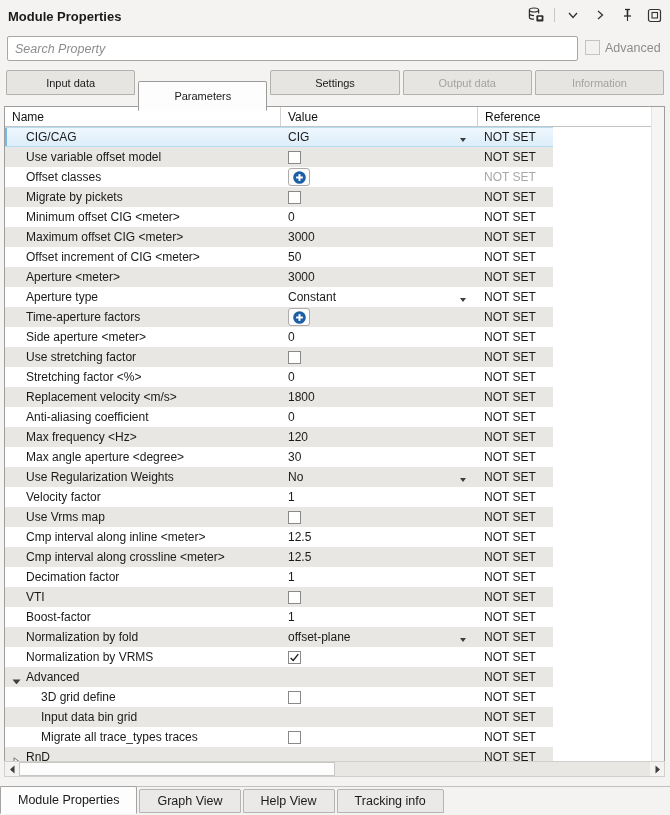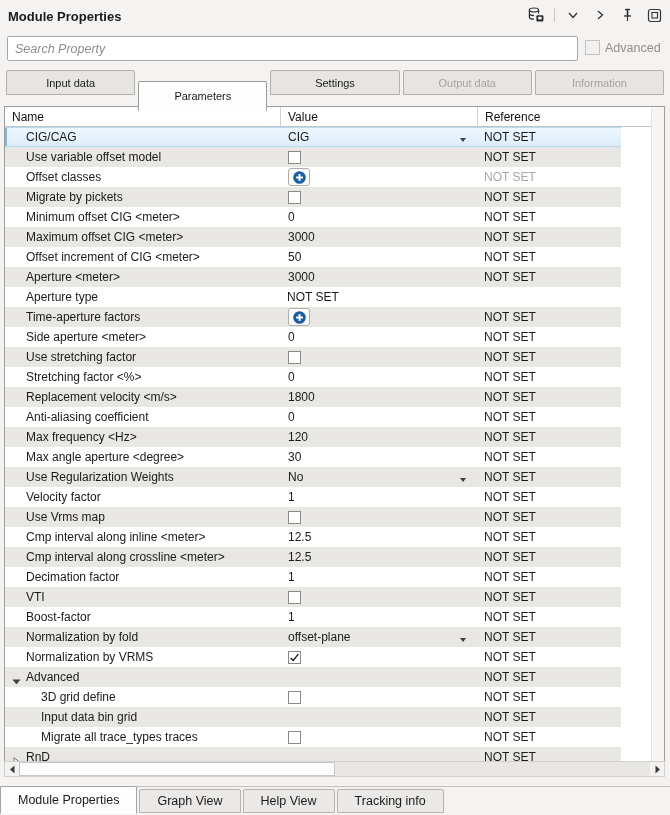--- a/index.html
+++ b/index.html
@@ -42,21 +42,21 @@
   .ptable {
     position:absolute; top:98px; left:4px; width:661px; height:661px;
     background:#fff; border:1px solid #9f9d9b; overflow:hidden;margin-top:8px;
   }
   .vgutter { position:absolute; top:0; right:0; bottom:0; width:13px; background:#f6f5f4; border-left:1px solid #e6e4e2; }
   .thead { display:flex; height:20px; border-bottom:1px solid #c6c4c2; width:646px; }
   .th { padding:3px 0 0 7px; font-size:12px; color:#111; }
   .th-name { width:276px; border-right:1px solid #d4d2d0; }
   .th-value { width:197px; border-right:1px solid #d4d2d0; }
   .th-ref { flex:1; }
-  .row { display:flex; height:20px; width:616px; align-items:center; cursor:pointer; }
+  .row { display:flex; height:20px; width:548px; align-items:center; cursor:pointer; }
   .row.stripe { background:#e9e7e4; }
   .row.selected {
     background:linear-gradient(#eef7fe,#dceefa);
     border-top:1px solid #b6dcf4; border-bottom:1px solid #b6dcf4;
     box-shadow:inset 2px 0 0 #7ab8e3;
     height:20px;
   }
   .cell-name { width:276px; display:flex; align-items:center; padding-left:21px; position:relative; white-space:nowrap; overflow:hidden; }
   .cell-name.indent2 { padding-left:36px; }
   .cell-name .expander { position:absolute; left:7px; top:5px; width:9px; height:9px; }
@@ -226,20 +226,24 @@
         </div>
         <div class="cell-value">
           <span>3000</span>
         </div>
         <div class="cell-ref">NOT SET</div>
       </div>
       <div class="row">
         <div class="cell-name">
           <span>Aperture type</span>
         </div>
+        <div class="cell-value">
+          <span>Constant</span>
+          <span class="dd-arrow"></span>
+        </div>
         <div class="cell-ref">NOT SET</div>
       </div>
       <div class="row stripe">
         <div class="cell-name">
           <span>Time-aperture factors</span>
         </div>
         <div class="cell-value">
           <span class="plusbtn">
             <svg width="13" height="13" viewBox="0 0 13 13">
               <circle cx="6.5" cy="6.5" r="6.3" fill="#1b5ea6"></circle>

